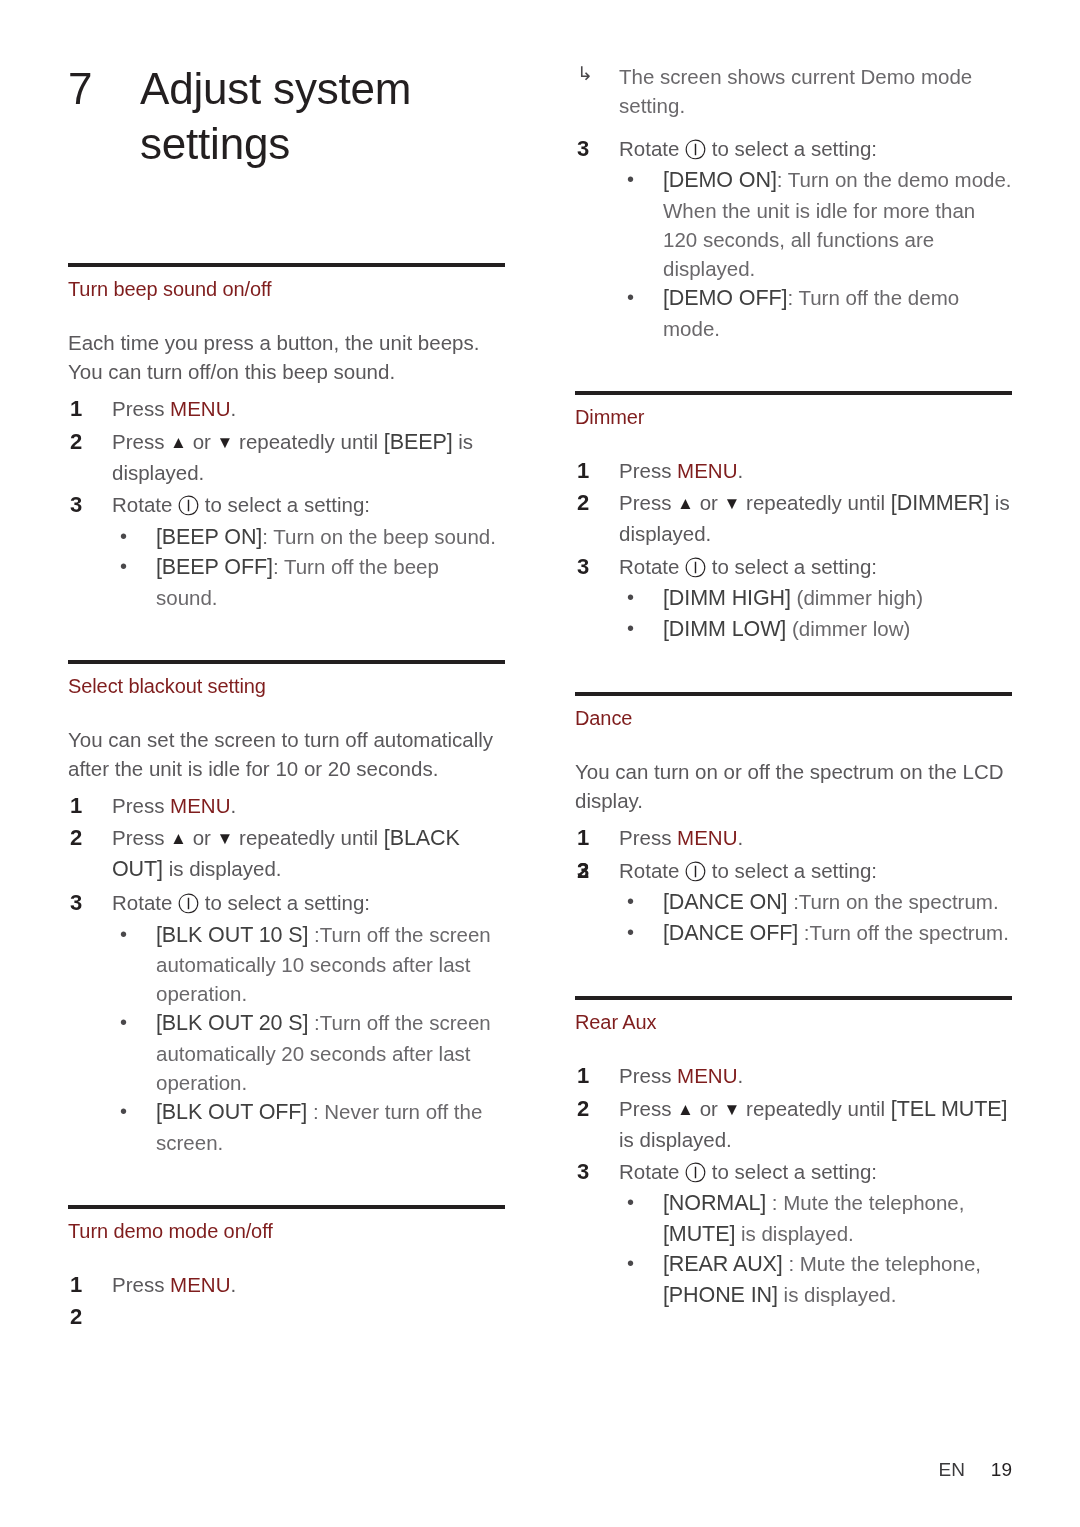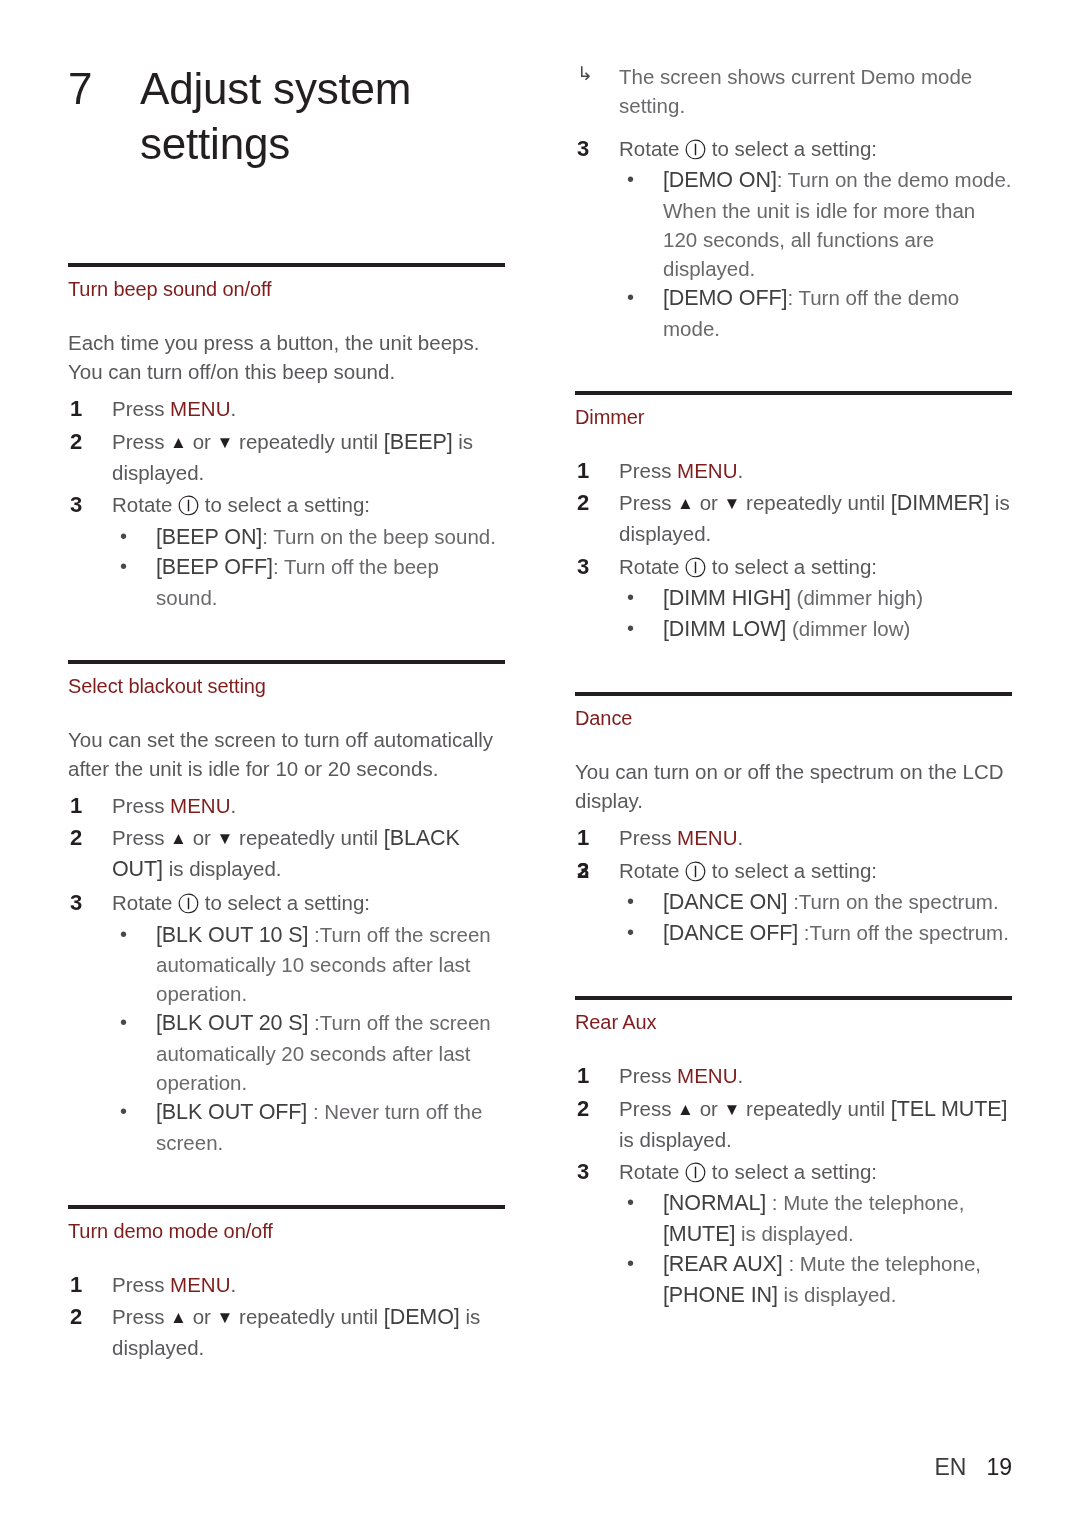--- a/index.html
+++ b/index.html
@@ -181,22 +181,22 @@
   
   .col-right .lead-continued { margin-top: 0; }
 
   
   .footer {
     position: absolute;
     right: 68px;
     bottom: 46px;
     display: flex;
     align-items: baseline;
-    gap: 20px;
-    font-size: 23px;
+    gap: 26px;
+    font-size: 19px;
     color: #3b3a3c;
   }
   .footer .page-num { color: #231f20; }
 </style>
 </head>
 <body>
 
 <div class="page">
 
   <div class="columns">
@@ -275,21 +275,20 @@
       <div class="section">
         <div class="rule"></div>
         <h2 class="section-heading">Turn demo mode on/off</h2>
         <ol class="steps">
           <li>
             <span class="stepnum">1</span>
             <span><span>Press </span><span class="kbd">MENU</span><span>.</span></span>
           </li>
           <li>
             <span class="stepnum">2</span>
-            <span><span>Press </span><span class="glyph">▲</span><span> or </span><span class="glyph">▼</span><span> repeatedly until </span><span class="tok">[DEMO]</span><span> is displayed.</span></span>
           </li>
         </ol>
       </div>
 
     </div>
 
     <div class="col col-right">
 
       <div class="section lead-continued">
         <ul class="notes">

